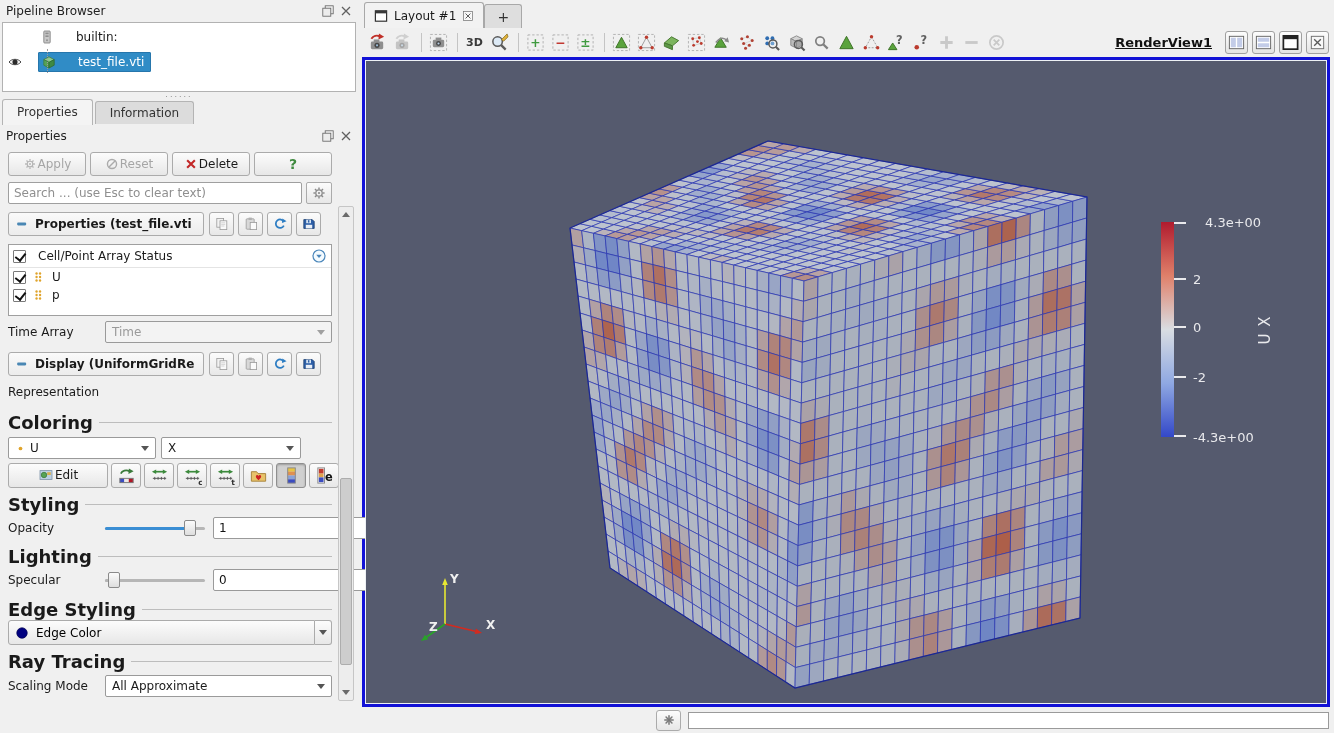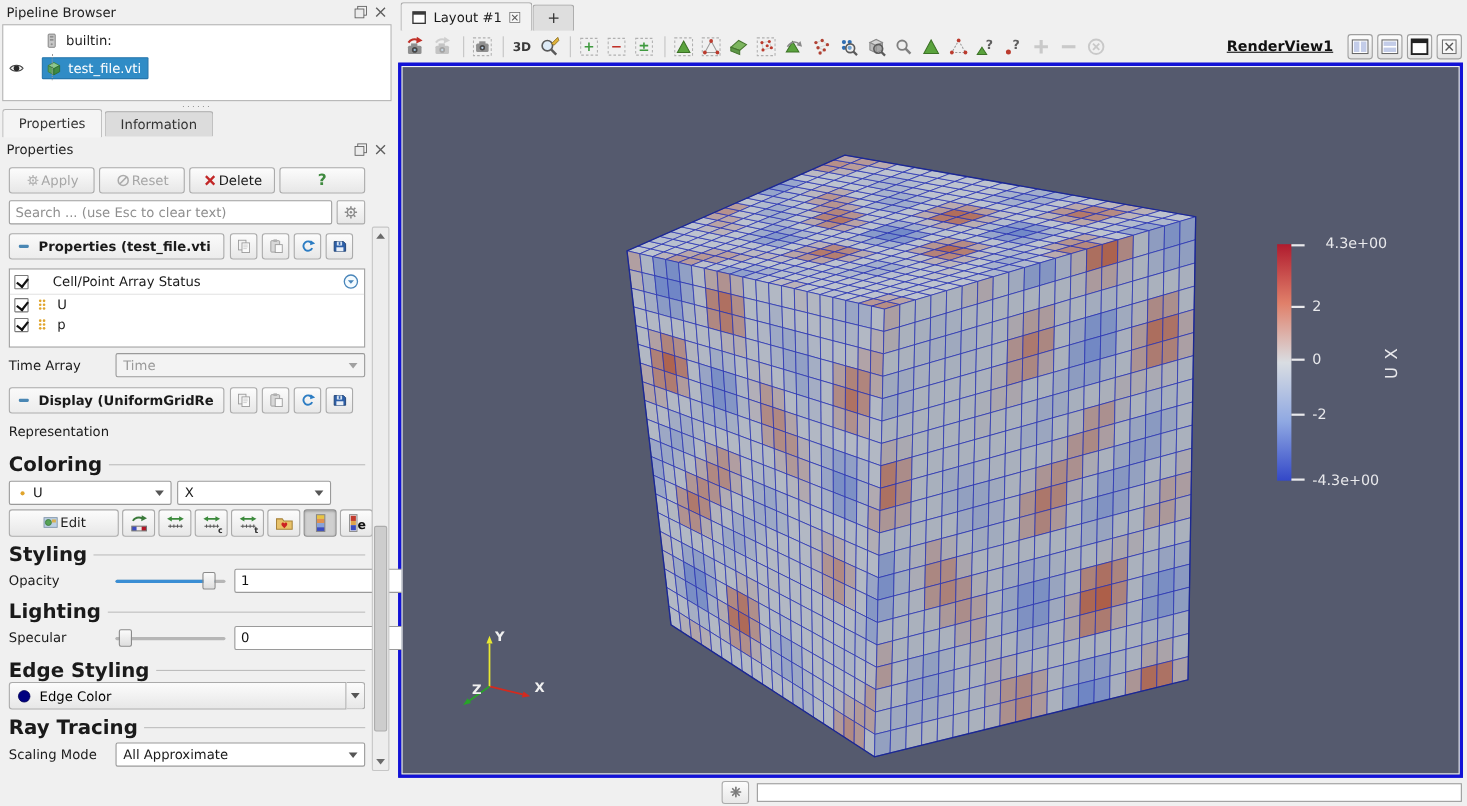--- a/index.html
+++ b/index.html
@@ -10,21 +10,21 @@
   
   .left-col { width: 358px; height: 707px; background: #f0f0f0; position: relative; flex: none; }
   .dock-title { height: 22px; display: flex; align-items: center; padding: 0 4px 0 6px; }
   .dock-title2 { height: 24px; }
   .dt-label { flex: 1; font-size: 12px; color: #222; }
   .dt-btn { width: 15px; height: 15px; margin-left: 2px; cursor: default; }
   .tree-box { height: 70px; margin: 0 2px; background: #fff; border: 1px solid #b2b2b2; position: relative; }
   .tree-row { height: 22px; display: flex; align-items: center; margin-top: 3px; }
   .tree-indent { width: 36px; }
   .tree-guide { position: absolute; left: 44px; top: 26px; height: 24px; border-left: 1px dotted #9a9a9a; }
-  .tree-label { margin-left: 5px; font-size: 12px; text-align: center; }
+  .tree-label { margin-left: 21px; font-size: 12px; text-align: center; }
   .eye { margin-left: 4px; width: 16px; height: 16px; }
   .sel-chip { display: flex; align-items: center; background: #308cc6; border: 1px solid #2676ac; border-radius: 1px; padding: 1px 6px 1px 2px; margin-left: 15px; }
   .sel-chip .tree-label { color: #fff; }
   .split-dots { height: 6px; text-align: center; color: #8a8a8a; font-size: 8px; line-height: 5px; letter-spacing: 2px; }
   .split-dots::after { content: "......"; }
   .panel-tabs { height: 26px; display: flex; align-items: flex-end; padding-left: 2px; }
   .ptab { padding: 4px 14px; font-size: 12px; background: #dcdcdc; border: 1px solid #b4b4b4; border-bottom: none; border-radius: 3px 3px 0 0; margin-right: 2px; color: #333; }
   .ptab.active { background: #f4f4f4; padding: 5px 14px 6px; position: relative; z-index: 2; margin-bottom: -1px; }
 
   .props-area { position: absolute; top: 148px; bottom: 0; left: 0; right: 0; }
@@ -44,21 +44,21 @@
   .sq-btn { width: 26px; height: 22px; background: linear-gradient(#fcfcfc,#e7e7e7); border: 1px solid #ababab; border-radius: 2px; display: flex; align-items: center; justify-content: center; }
 
   .sect-row { display: flex; gap: 5px; height: 24px; }
   .sect-btn { width: 196px; height: 24px; display: flex; align-items: center; gap: 6px; padding: 0 6px;
               background: linear-gradient(#fafafa,#ececec); border: 1px solid #ababab; border-radius: 3px; overflow: hidden; }
   .sect-label { font-weight: bold; font-size: 12px; white-space: nowrap; }
   .header-tools { display: flex; gap: 4px; }
   .ht-btn { width: 25px; height: 24px; background: linear-gradient(#fcfcfc,#e7e7e7); border: 1px solid #ababab; border-radius: 3px; display: flex; align-items: center; justify-content: center; }
 
   .array-box { height: 72px; background: #fff; border: 1px solid #9f9f9f; }
-  .array-head { height: 19px; display: flex; align-items: center; gap: 22px; padding: 11px 4px; border-bottom: 1px solid #e4e4e4; }
+  .array-head { height: 19px; display: flex; align-items: center; gap: 12px; padding: 11px 4px; border-bottom: 1px solid #e4e4e4; }
   .array-title { flex: 1; font-size: 12px; }
   .array-item { height: 18px; display: flex; align-items: center; gap: 6px; padding: 0 4px 0 4px; }
   .cb { width: 13px; height: 13px; background: #fff; border: 1px solid #7a7a7a; border-radius: 1px; position: relative; flex: none; }
   .cb.checked::after { content: ""; position: absolute; left: 3px; top: 0px; width: 5px; height: 8px;
        border-right: 2px solid #111; border-bottom: 2px solid #111; transform: rotate(38deg); }
 
   .field-row { display: flex; align-items: center; height: 24px; }
   .fld-label { width: 97px; font-size: 12px; color: #1a1a1a; flex: none; }
   .combo { flex: 1; height: 22px; background: #fff; border: 1px solid #9a9a9a; border-radius: 2px; display: flex; align-items: center; gap: 4px; padding: 0 6px; }
   .combo-text { font-size: 12px; }

